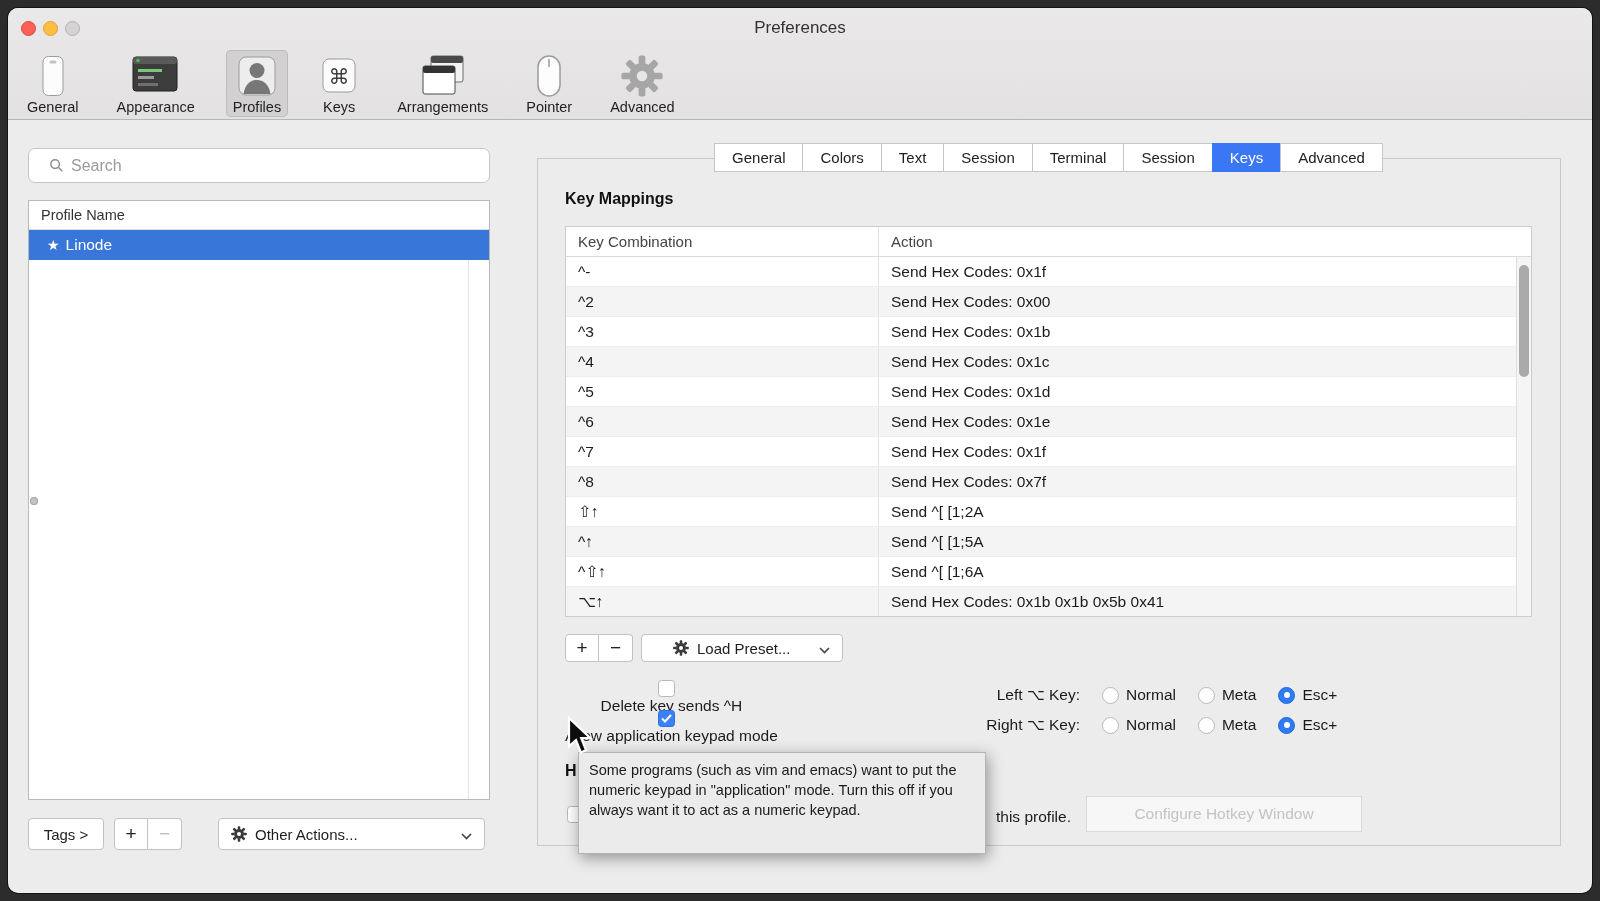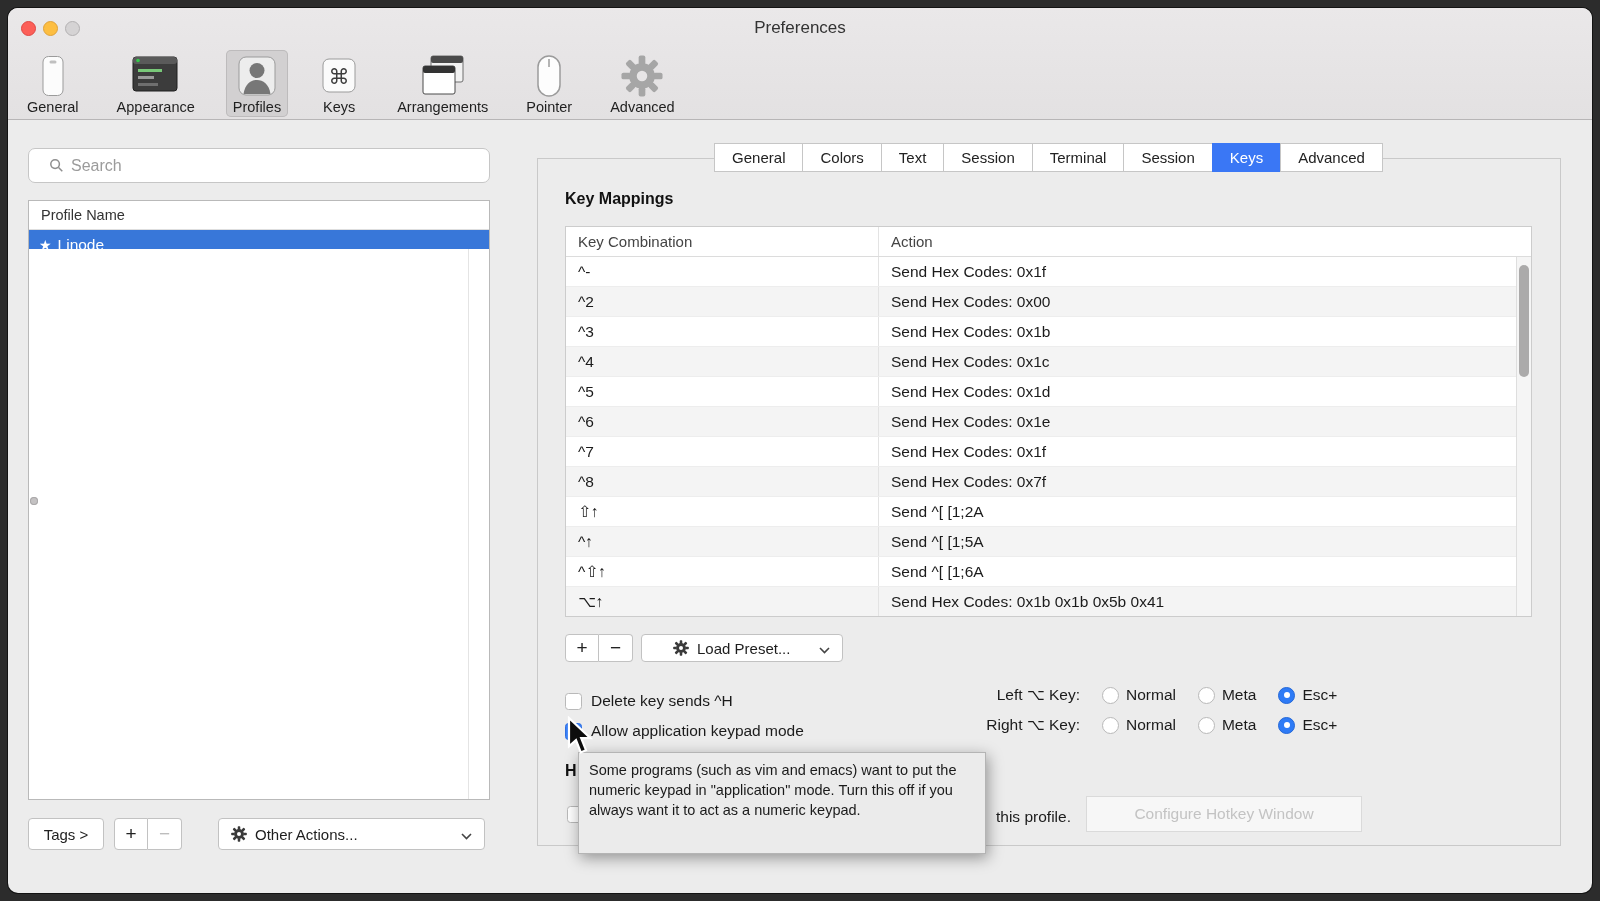--- a/index.html
+++ b/index.html
@@ -35,21 +35,21 @@
   .search-wrap svg { margin-right:7px; flex:none; }
   .search-input { border:none; outline:none; flex:1; font-size:16px; color:#333;
                   font-family:inherit; background:transparent; }
   .search-input::placeholder { color:#9b9b9b; }
 
   .plist { position:absolute; left:20px; top:192px; width:462px; height:600px;
            background:#fff; border:1px solid #b9b9b9; }
   .plist-coldiv { position:absolute; top:0; bottom:0; right:20px; width:1px; background:#e4e4e4; }
   .plist-header { height:29px; line-height:29px; padding-left:12px; font-size:14.5px;
                   color:#333; border-bottom:1px solid #dedede; background:#fff; position:relative; z-index:2; }
-  .prow { height:19px; line-height:30px; padding-left:10px; font-size:15.5px; color:#1c1c1c;
+  .prow { height:30px; line-height:30px; padding-left:18px; font-size:15.5px; color:#1c1c1c;
           position:relative; z-index:2; }
   .prow.selected { background:#3877d9; color:#fff; font-weight:500; }
   .prow .star { margin-right:6px; font-size:14px; }
 
   .splitter-dot { position:absolute; left:22px; top:489px; width:8px; height:8px;
                   border-radius:50%; background:#c4c2c3; box-shadow:inset 0 0 0 1px #aaa8a9; }
 
   .left-bottom { position:absolute; left:20px; top:810px; display:flex; align-items:center;border-radius:8px; }
   .btn { height:32px; background:#fff; border:1px solid #c2c2c2; font-size:15px; color:#222;
          display:inline-flex; align-items:center; justify-content:center; }
@@ -90,21 +90,21 @@
                background:#f5f5f5; border-left:1px solid #dedede; }
   .km-thumb { position:absolute; left:2px; width:10px; top:8px; height:112px;
               background:#abaaaa; border-radius:5px; }
 
   .tbl-controls { position:absolute; left:557px; top:626px; display:flex; align-items:center; }
   .tbl-controls .btn { height:28px; }
   .tbl-controls .btn.sq { width:34px; }
   .tbl-controls .dropdown { height:28px; margin-left:8px; width:202px;padding-left:31px; }
 
   .cb-group { position:absolute; left:557px; top:672px; }
-  .cb-row { display:flex; align-items:flex-end; height:30px; }
+  .cb-row { display:flex; align-items:center; height:30px;flex-direction:column; }
   .cbox { width:17px; height:17px; border-radius:3.5px; background:#fff;
           border:1px solid #b9b9b9; margin-right:9px; display:inline-flex;
           align-items:center; justify-content:center; flex:none; }
   .cbox.checked { background:#3a80f7; border-color:#2f6fe0; }
   .cb-label { font-size:15.5px; color:#1b1b1b; }
 
   .radio-groups { position:absolute; left:952px; top:672px; }
   .radio-row { display:flex; align-items:center; height:30px; }
   .radio-caption { width:120px; text-align:right; font-size:15.5px; color:#1b1b1b; }
   .radio-opt { display:inline-flex; align-items:center; margin-left:22px; }

